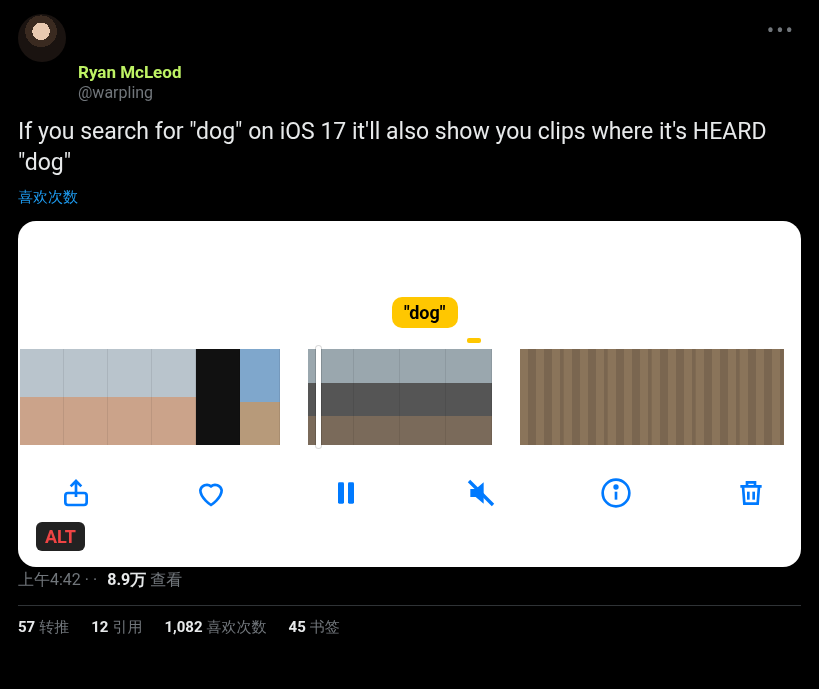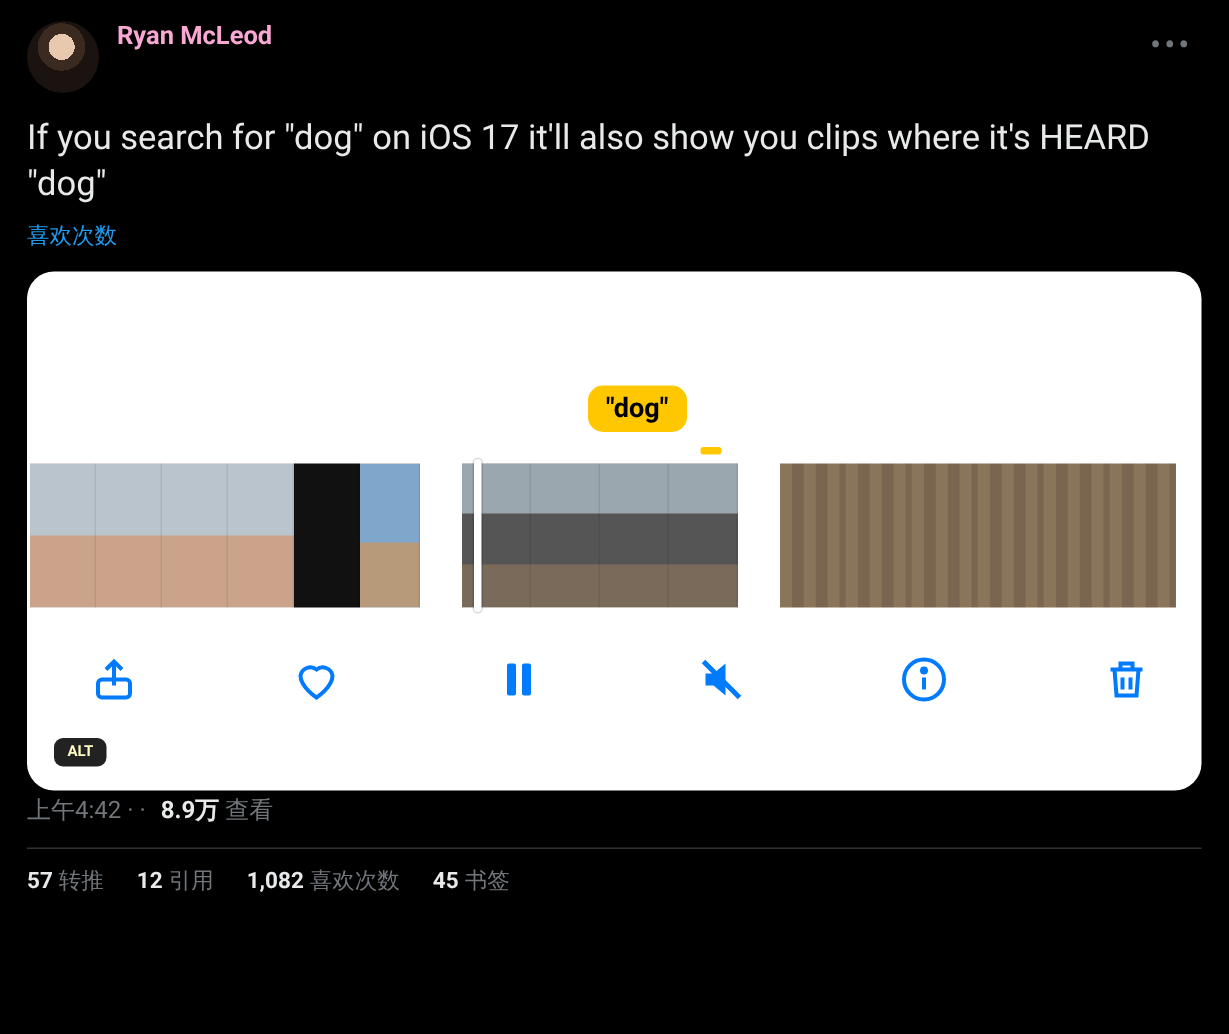--- a/index.html
+++ b/index.html
@@ -12,21 +12,21 @@
     overflow: hidden;
     padding: 14px 18px;
   }
   .header { display: flex; align-items: flex-start; gap: 12px; }
   .avatar {
     width: 48px; height: 48px; border-radius: 50%;
     background: radial-gradient(circle at 48% 36%, #e8c9b0 0 22%, #3a2a20 22% 40%, #1a1310 40% 100%);
     flex-shrink: 0;
   }
   .names { flex: 1; }
-  .display-name { font-weight: 700; font-size: 17px; color: #f9a8d4; }
+  .display-name { font-weight: 700; font-size: 17px; color: #bef264; margin-top: 48px; }
   .handle { color: #71767b; font-size: 16px; margin-top: 1px; }
   .more {
     color: #71767b; font-size: 22px; letter-spacing: 2px;
     padding: 4px 6px; cursor: pointer;
   }
   .tweet-text {
     margin-top: 14px;
     font-size: 23px;
     line-height: 1.35;
     color: #e7e9ea;
@@ -99,23 +99,23 @@
     justify-content: space-between;
     align-items: center;
     padding: 0 30px 0 38px;
   }
   .ticon { color: #007aff; cursor: pointer; display: flex; align-items: center; justify-content: center; width: 40px; height: 40px; }
   .ticon svg { width: 32px; height: 32px; }
   .alt-badge {
     position: absolute;
     left: 18px; bottom: 16px;
     background: #222;
-    color: #fef9c3;
+    color: #ef4444;
     font-weight: 700;
-    font-size: 10px;
+    font-size: 18px;
     padding: 4px 9px;
     border-radius: 6px;
   }
   .meta-line {
     margin-top: 3px;
     color: #71767b;
     font-size: 16px;
     display: flex;
     gap: 4px;
     align-items: baseline;
@@ -134,20 +134,21 @@
   }
   .stats .num { color: #e7e9ea; font-weight: 700; margin-right: 4px; }
 </style>
 </head>
 <body>
 
 <div class="header">
   <div class="avatar"></div>
   <div class="names">
     <div class="display-name">Ryan McLeod</div>
+    <div class="handle">@warpling</div>
   </div>
   <div class="more">•••</div>
 </div>
 
 <div class="tweet-text">If you search for "dog" on iOS 17 it'll also show you clips where it's HEARD "dog"</div>
 
 <div class="translate-link">喜欢次数</div>
 
 <div class="media-card">
   <div class="badge">"dog"</div>

